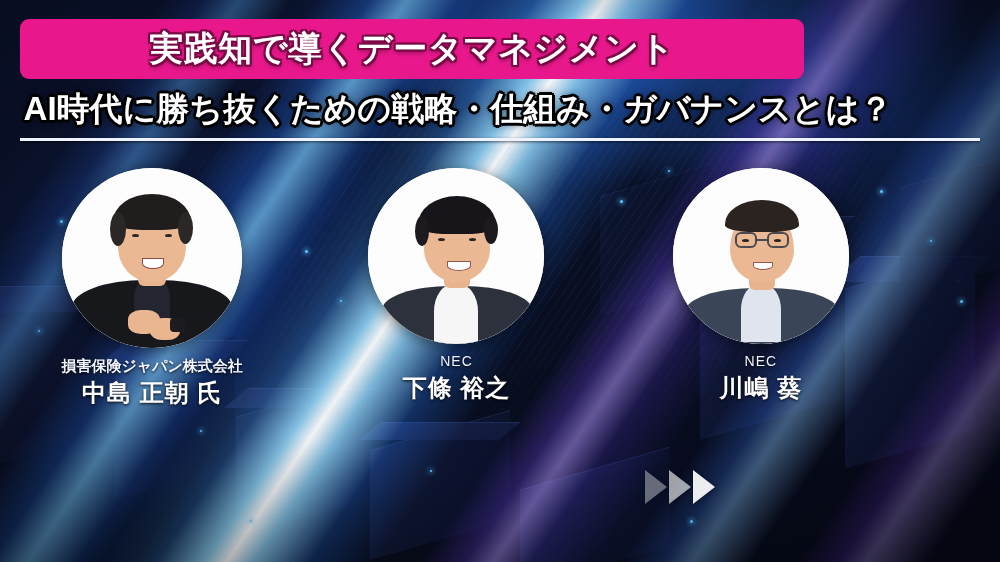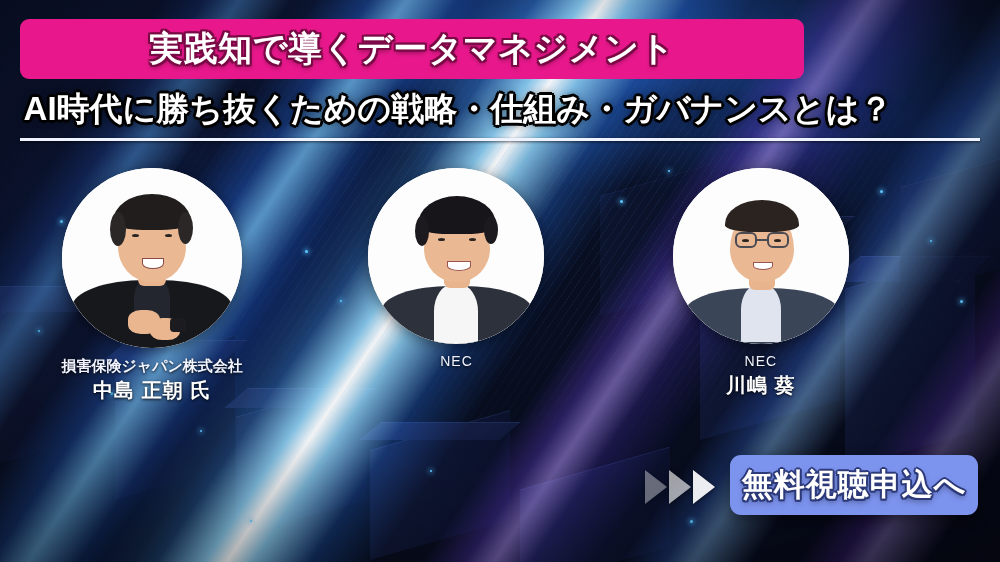--- a/index.html
+++ b/index.html
@@ -145,21 +145,21 @@
     box-shadow:0 3px 14px rgba(0,0,0,.45);
   }
   .sp.s1 .photo{ width:180px; height:180px; }
   .sp .meta{ margin-top:9px; text-align:center; line-height:1.25; }
   .sp .org{
     font-size:15px; color:#f2f5ff; font-weight:bold;
     text-shadow:0 1px 3px rgba(0,0,0,.9);
   }
   .sp.s2 .org,.sp.s3 .org{ font-size:14px; font-weight:normal; letter-spacing:1px; }
   .sp .nm{
-    font-size:20px; color:#ffffff; font-weight:bold; margin-top:2px;
+    font-size:24px; color:#ffffff; font-weight:bold; margin-top:2px;
     text-shadow:0 1px 3px rgba(0,0,0,.9);
     letter-spacing:1px;
   }
 
   
   .pp{ position:absolute; inset:0; }
   .pp .bgw{ position:absolute; inset:0; background:#fdfdfd; }
   .pp .neck{ position:absolute; background:#e8b48e; }
   .pp .body{ position:absolute; border-radius:46% 46% 0 0 / 30% 30% 0 0; }
   .pp .shirt{ position:absolute; background:#f4f4f4; }
@@ -327,20 +327,21 @@
           <div class="hair" style="left:50px;top:28px;width:78px;height:38px;border-radius:52% 52% 40% 40% / 78% 78% 22% 22%;background:#18151a;"></div>
           <div class="hair" style="left:47px;top:48px;width:14px;height:30px;border-radius:50%;background:#1d1a1f;"></div>
           <div class="hair" style="left:116px;top:48px;width:14px;height:28px;border-radius:50%;background:#1d1a1f;"></div>
           <div class="eye" style="left:70px;top:70px;"></div>
           <div class="eye" style="left:101px;top:70px;"></div>
           <div class="mouth" style="left:79px;top:93px;width:24px;height:10px;background:#fff;border:1.5px solid #9a5550;"></div>
         </div>
       </div>
       <div class="meta">
         <div class="org">NEC</div>
+        <div class="nm">下條 裕之</div>
       </div>
     </div>
 
     <div class="sp s3">
       <div class="photo">
         <div class="pp">
           <div class="bgw"></div>
           <div class="body" style="left:12px;top:120px;width:154px;height:80px;background:#3b4558;"></div>
           <div class="shirt" style="left:68px;top:116px;width:40px;height:58px;background:#dfe4ee;border-radius:44% 44% 0 0;"></div>
           <div class="neck" style="left:76px;top:102px;width:26px;height:20px;border-radius:6px;"></div>
@@ -361,17 +362,14 @@
     </div>
   </div>
 
 
   <div class="arrows">
     <div class="arrow a1"></div>
     <div class="arrow a2"></div>
     <div class="arrow a3"></div>
   </div>
 
-  <div class="cta">
-    <span>無料視聴申込へ</span>
-  </div>
 
 </div>
 
 </body></html>

